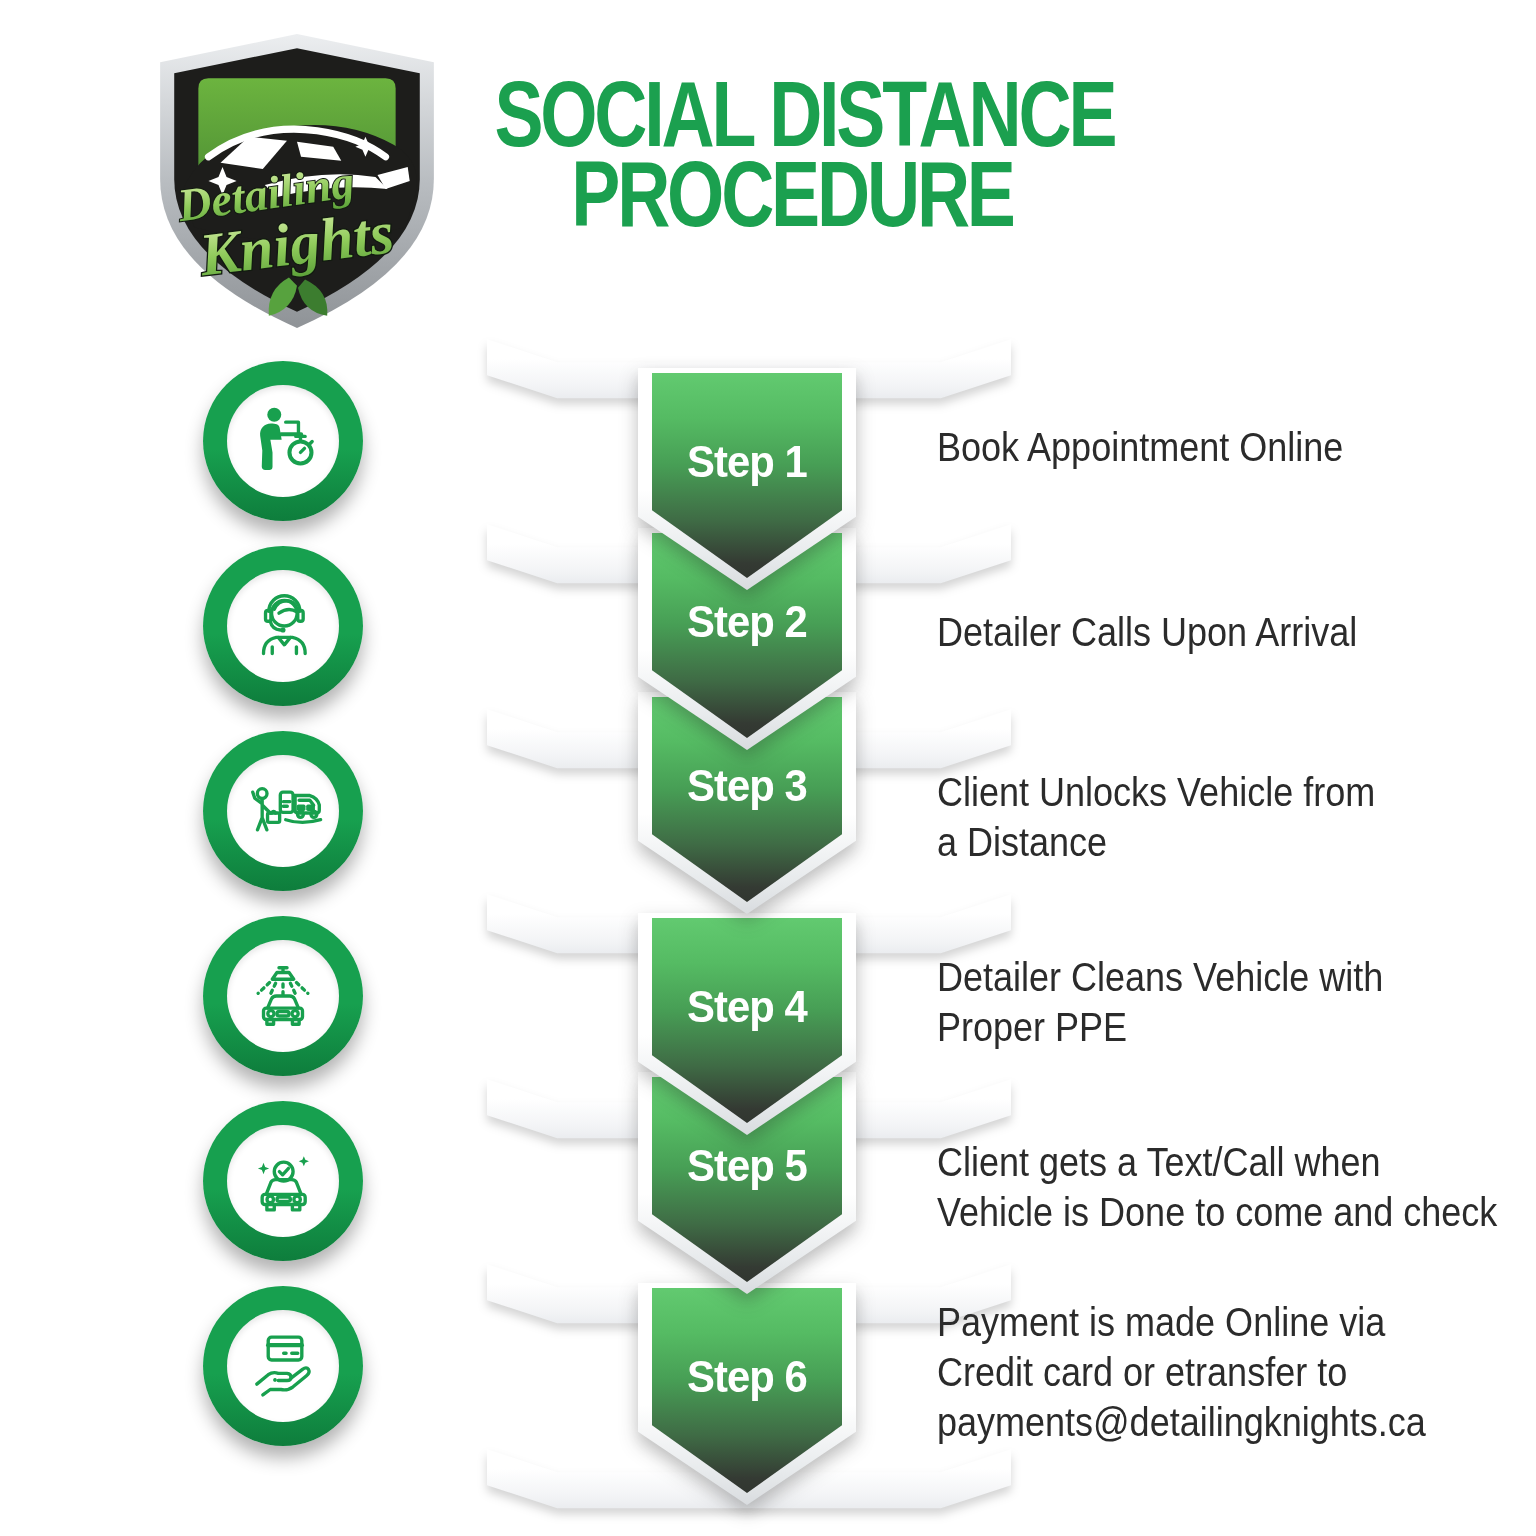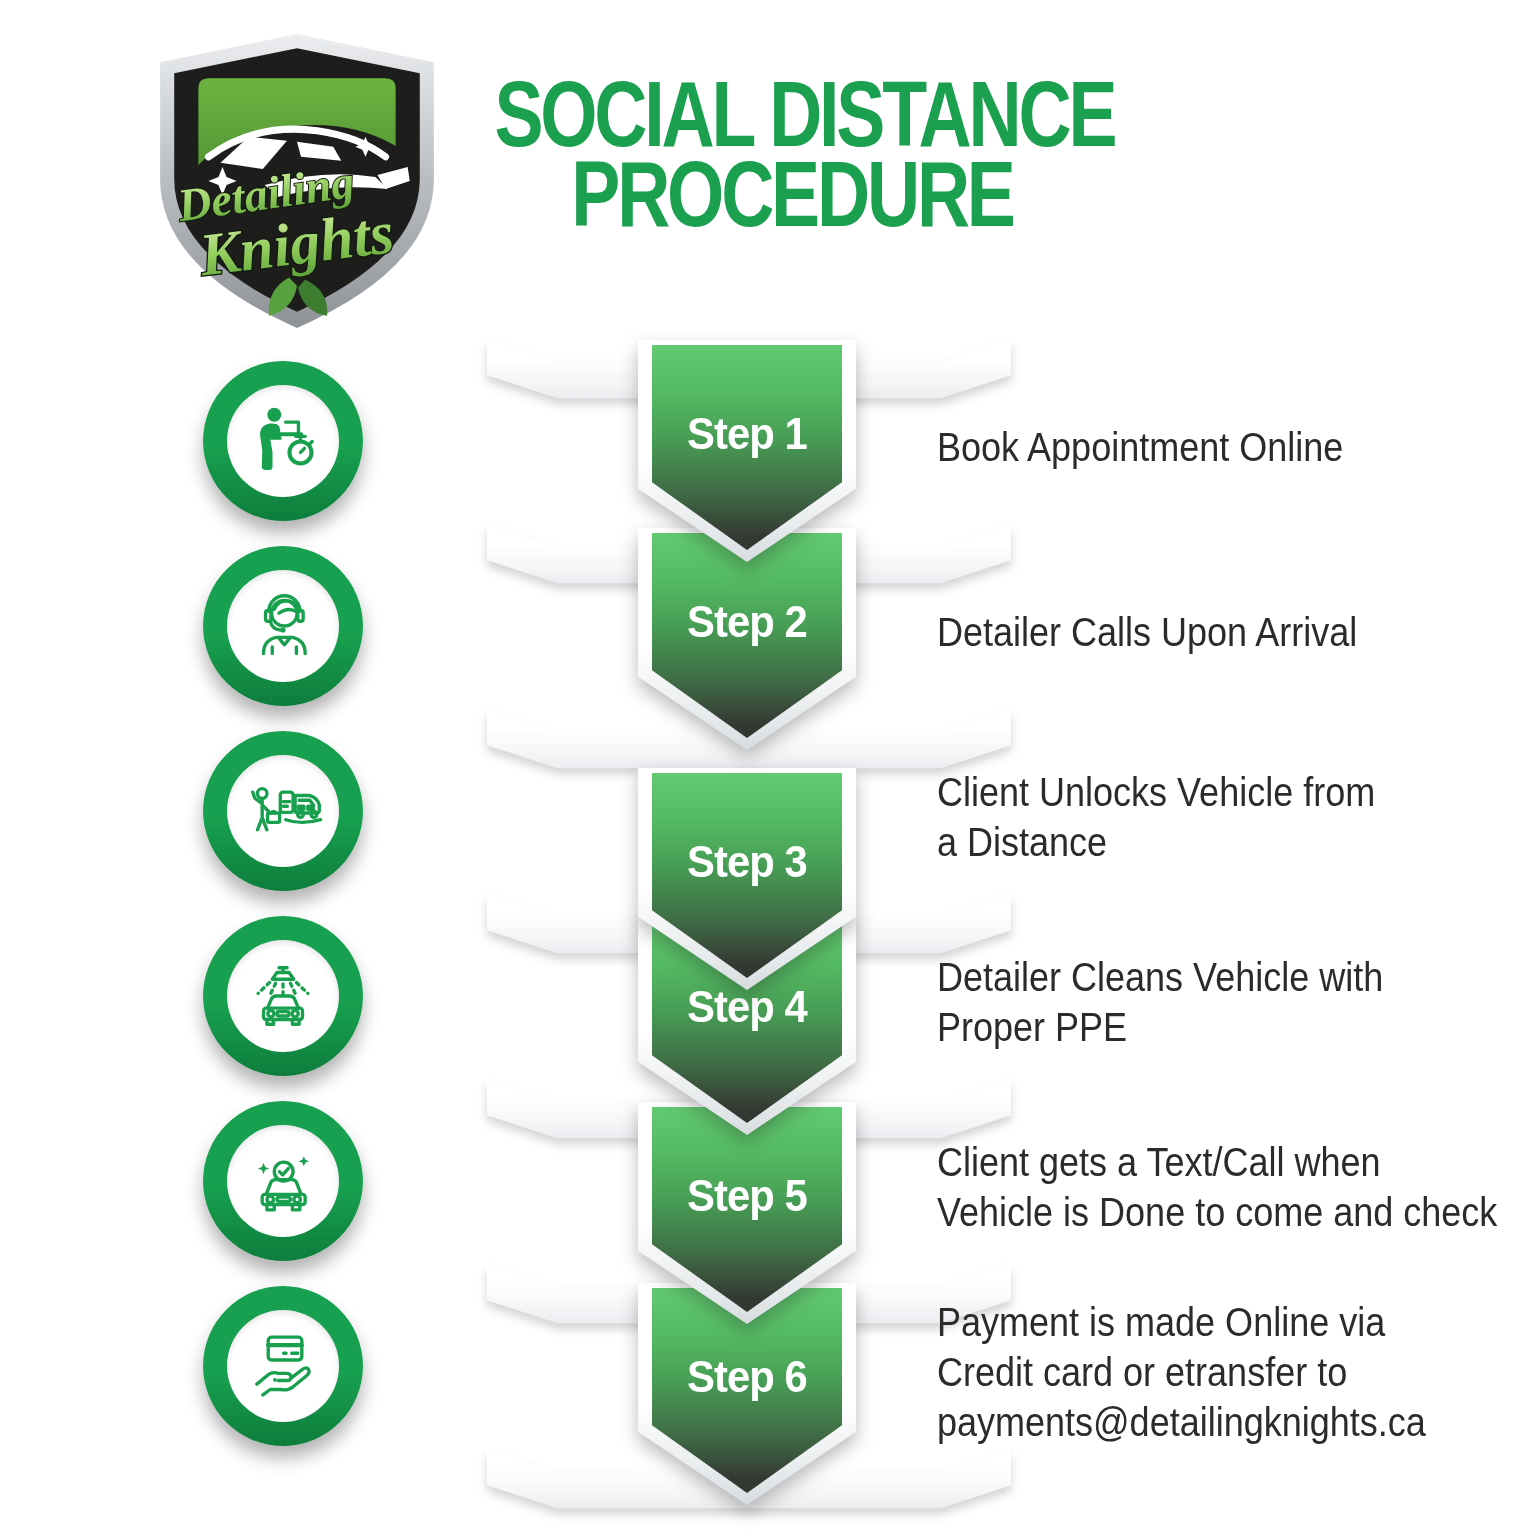--- a/index.html
+++ b/index.html
@@ -55,25 +55,25 @@
   }
   
   .desc{
     position:absolute;left:937px;width:660px;height:180px;z-index:6;
     display:flex;flex-direction:column;justify-content:center;
     color:#2b2b2b;font-size:40px;line-height:50px;
     transform:scaleX(0.90);transform-origin:0 50%;
   }
   .desc .line:empty{display:none;}
   
-  .r0 .icon-circle{top:361px}.r0 .pennant{top:340px}.r0 .desc{top:357px}
+  .r0 .icon-circle{top:361px}.r0 .pennant{top:368px}.r0 .desc{top:357px}
   .r1 .icon-circle{top:546px}.r1 .pennant{top:528px}.r1 .desc{top:542px}
-  .r2 .icon-circle{top:731px}.r2 .pennant{top:768px}.r2 .desc{top:727px}
+  .r2 .icon-circle{top:731px}.r2 .pennant{top:692px}.r2 .desc{top:727px}
   .r3 .icon-circle{top:916px}.r3 .pennant{top:913px}.r3 .desc{top:912px}
-  .r4 .icon-circle{top:1101px}.r4 .pennant{top:1102px}.r4 .desc{top:1097px}
+  .r4 .icon-circle{top:1101px}.r4 .pennant{top:1072px}.r4 .desc{top:1097px}
   .r5 .icon-circle{top:1286px}.r5 .pennant{top:1283px}.r5 .desc{top:1282px}
   .z20{z-index:20}.z19{z-index:19}.z18{z-index:18}.z17{z-index:17}.z16{z-index:16}.z15{z-index:15}
   .ic{stroke:#18A04E;stroke-width:2.5;fill:none;stroke-linecap:round;stroke-linejoin:round;}
   .icf{fill:#18A04E;stroke:none;}
 </style>
 </head>
 <body>
 
 <div class="canvas">
 

